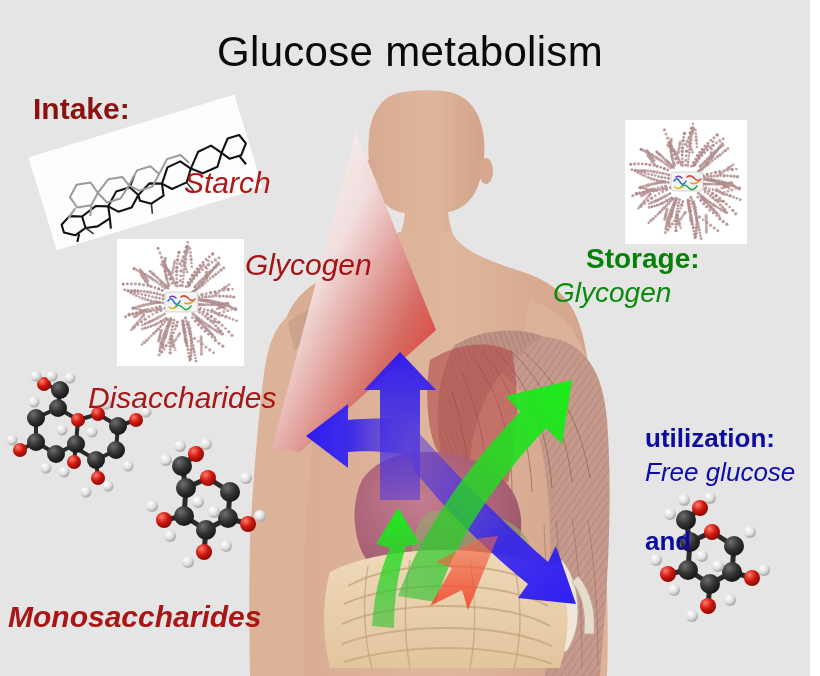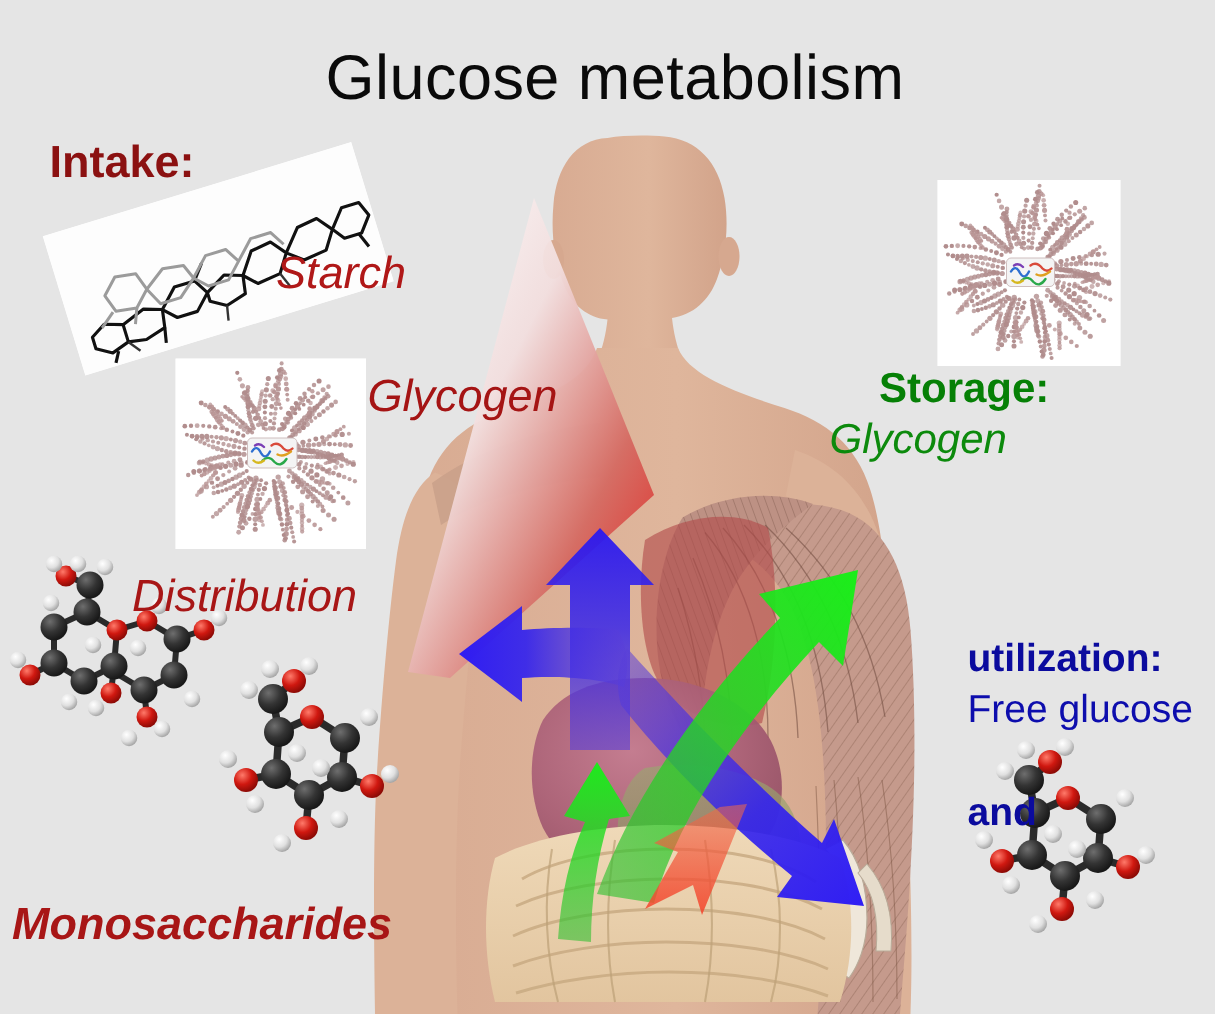--- a/index.html
+++ b/index.html
@@ -77,21 +77,21 @@
 
   .dist-hd{
     left:645px; top:352px;
     font-size:26px; font-weight:bold;
     color:#0b0b9e;
     line-height:1.32;
   }
   .dist-hd span{display:block;}
   .dist-sub{
     left:645px; top:457px;
-    font-size:26px; 
+    font-size:26px; font-style:italic;
     color:#0d0dad;
   }
 
   
   .panel{
     position:absolute;
     background:#ffffff;
     z-index:40;
   }
   #starch-panel{
@@ -1937,21 +1937,21 @@
              L 376,544 L 398,508 L 420,544 L 406,546
              C 398,572 394,600 394,628 Z" fill="url(#greenGrad2)"></path>
 
     <path d="M480,538
              L 498,536 L 468,610 L 462,590 L 430,606 L 452,568 L 436,562 Z" fill="url(#redGrad)"></path>
   </svg>
 
   <div class="lbl intake-hd">Intake:</div>
   <div class="lbl starch">Starch</div>
   <div class="lbl glycogen-l">Glycogen</div>
-  <div class="lbl disacc">Distribution</div>
+  <div class="lbl disacc">Disaccharides</div>
 
   <div class="lbl mono">
     <span class="l1">Monosaccharides</span>
     
     
   </div>
 
   <div class="lbl storage-hd">Storage:</div>
   <div class="lbl storage-sub">Glycogen</div>
 

